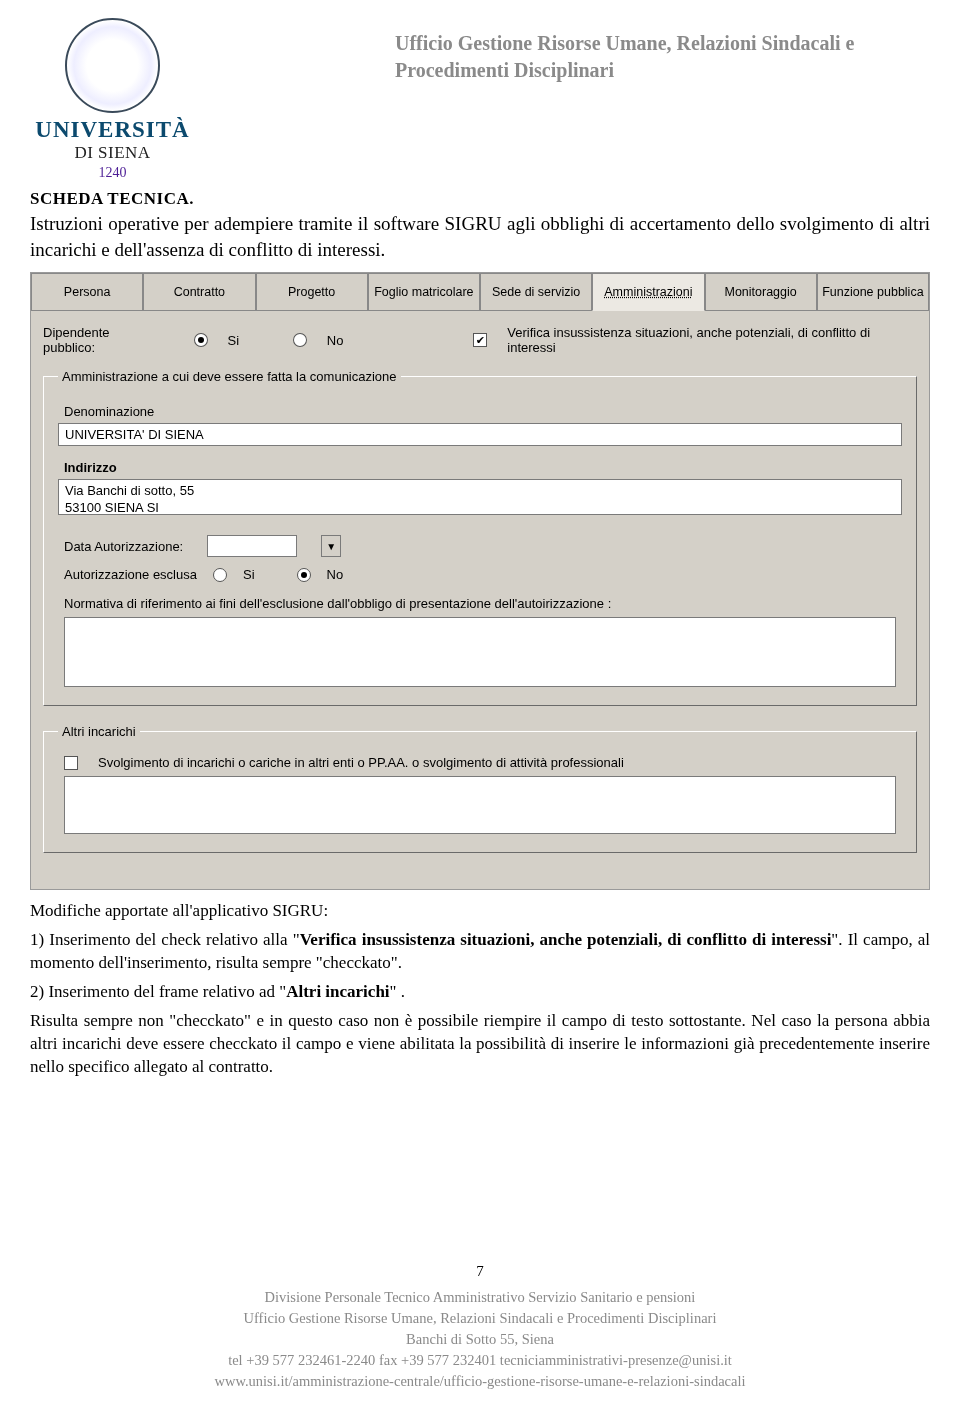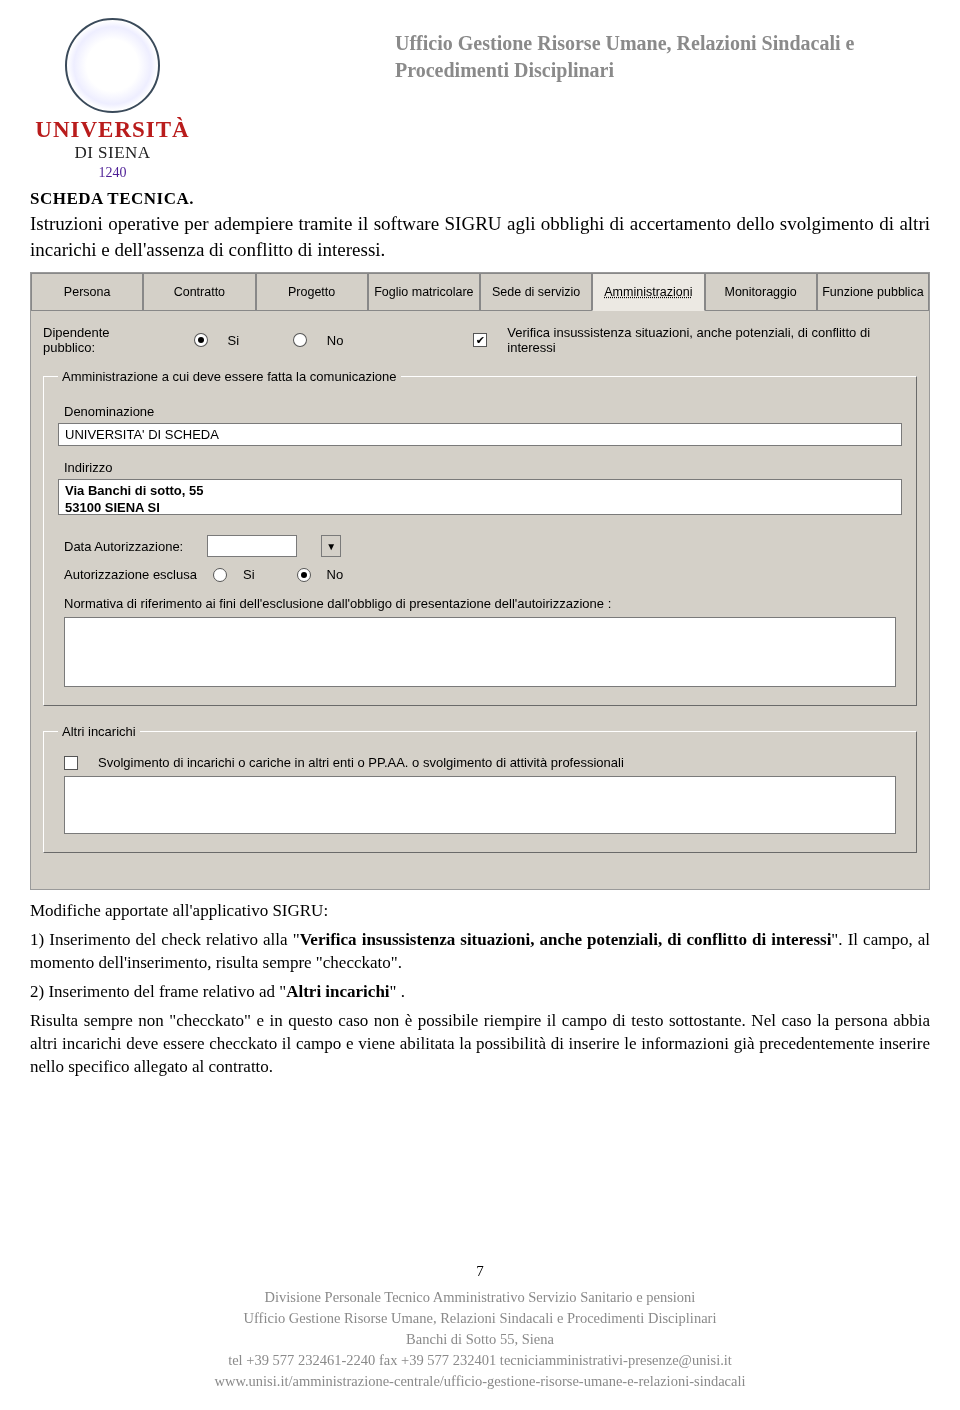--- a/index.html
+++ b/index.html
@@ -22,21 +22,21 @@
     font-family: Georgia, serif;
   }
   .logo-seal {
     width: 95px; height: 95px;
     border: 2px solid #3a4a5a;
     border-radius: 50%;
     margin: 0 auto 4px auto;
     position: relative;
     background: radial-gradient(circle, #fff 40%, #eef 60%, #fff 70%);
   }
-  .logo-text1 { font-size: 23px; letter-spacing: 1px; font-weight: 600; color:#b91c1c; }
+  .logo-text1 { font-size: 23px; letter-spacing: 1px; font-weight: 600; color:#0c4a6e; }
   .logo-text2 { font-size: 17px; letter-spacing: 0.5px; color:#222; }
   .logo-year { font-size: 14px; margin-top:2px; color:#4c1d95;}
   .header-title {
     flex: 1;
     padding: 12px 40px 0 200px;
     color: #8a8a8a;
     font-size: 20px;
     line-height: 1.35;
     font-weight: 600;
   }
@@ -86,21 +86,21 @@
     position:relative;
   }
   fieldset.group > legend {
     font-size:13px; padding: 0 4px; background:#d4d0c8;
   }
   .fld-label { font-size:13px; margin: 6px 0 4px 6px; }
   .text-input, .textarea {
     width:100%; background:#fff; border:1px solid #7a7a7a;
     padding:3px 6px; font-family:Arial,sans-serif; font-size:13px;
   }
-  .textarea { height:36px; white-space:pre-line; line-height:1.25;font-weight:bold;}
+  .textarea { height:36px; white-space:pre-line; line-height:1.25;}
   .date-row { display:flex; align-items:center; gap:24px; margin:20px 0 10px 6px;}
   .date-input { width:90px; height:22px; background:#fff; border:1px solid #7a7a7a;}
   .date-btn { width:20px; height:22px; background:#d4d0c8; border:1px solid #7a7a7a; display:flex; align-items:center; justify-content:center; font-size:10px;}
   .authz-row { display:flex; align-items:center; gap:16px; margin:4px 0 14px 6px;}
   .norma-label { margin: 6px 6px 6px 6px; }
   .big-textarea { width:calc(100% - 12px); margin:0 6px; height:70px; background:#fff; border:1px solid #7a7a7a;}
   .big-textarea2 { width:calc(100% - 12px); margin:6px 6px 0 6px; height:58px; background:#fff; border:1px solid #7a7a7a;}
   
   .after-text { padding: 10px 30px 0 30px; font-size:17px; line-height:1.35;}
   .after-text p { margin-bottom: 6px; text-align: justify;}
@@ -170,22 +170,22 @@
         <span style="flex:0 0 90px;"></span>
         <span class="check">
             <span class="tick">✔</span>
           </span>
         <span>Verifica insussistenza situazioni, anche potenziali, di conflitto di interessi</span>
       </div>
 
       <fieldset class="group">
         <legend>Amministrazione a cui deve essere fatta la comunicazione</legend>
         <div class="fld-label">Denominazione</div>
-        <div class="text-input">UNIVERSITA' DI SCHEDA</div>
-        <div class="fld-label" style="margin-top:14px;">Indirizzo</div>
+        <div class="text-input">UNIVERSITA' DI SIENA</div>
+        <div class="fld-label" style="margin-top:14px;font-weight:bold;">Indirizzo</div>
         <div class="textarea">Via Banchi di sotto, 55
 53100 SIENA SI</div>
 
         <div class="date-row">
           <span>Data Autorizzazione:</span>
           <span class="date-input"></span>
           <span class="date-btn">
             <span>▼</span>
           </span>
         </div>

